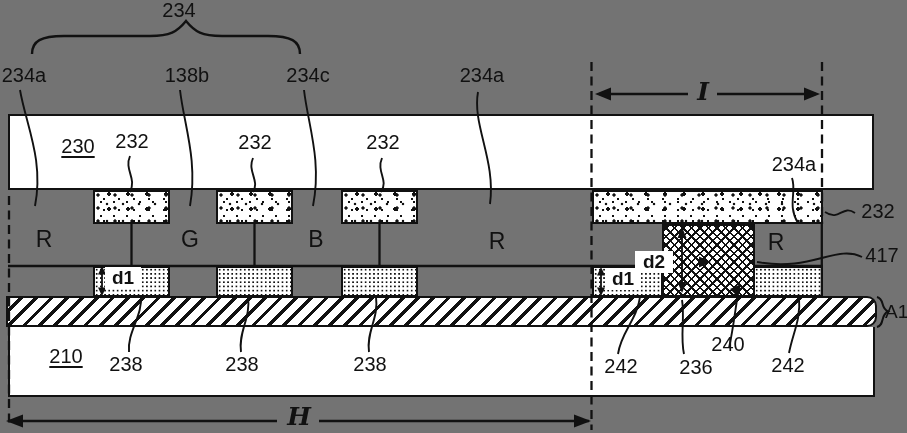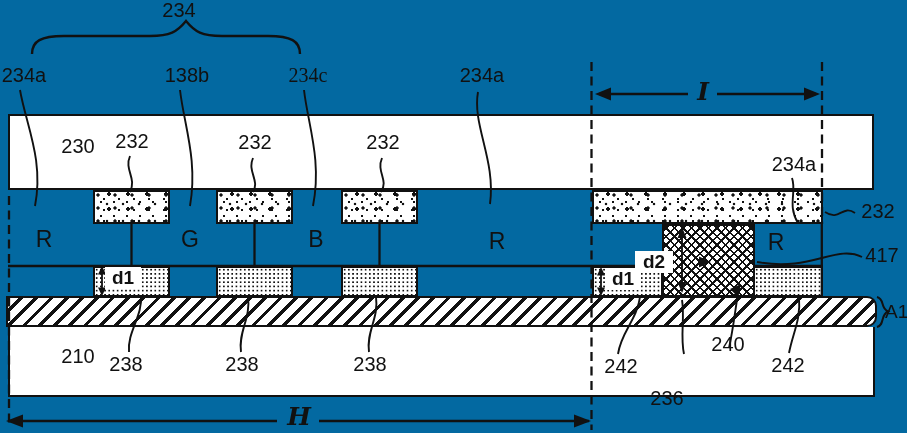--- a/index.html
+++ b/index.html
@@ -1,19 +1,19 @@
 <!DOCTYPE html>
 <html><head>
 <meta charset="utf-8">
 <style>
   html,body{margin:0;padding:0;background:#fff;}
   #fig{
     position:relative;
     width:907px;height:433px;
-    background:#0369a1;
+    background:#737373;
     font-family:"Liberation Sans", sans-serif;
     color:#111;
     overflow:hidden;
   }
   .blk{position:absolute;box-sizing:border-box;border:2.4px solid #111;z-index:1;}
   .noborder-top{border-top:none;}
   .pat-stipple{
     background-color:#fff;
     background-image:
       radial-gradient(circle at 3px 3px, #111 1.5px, transparent 1.7px),
@@ -39,21 +39,21 @@
     background-image:repeating-linear-gradient(135deg, transparent 0 7.5px, #111 7.5px 10.8px);
   }
   svg.overlay{position:absolute;left:0;top:0;z-index:2;}
   .lbl{
     position:absolute;z-index:3;
     font-size:20px;line-height:1.05;
     text-align:center;white-space:nowrap;
     color:#111;
   }
   .lbl.big{font-size:23px;}
-  .lbl.ul{text-decoration-thickness:2px;text-underline-offset:3px;}
+  .lbl.ul{text-decoration:underline;text-decoration-thickness:2px;text-underline-offset:3px;}
   .lbl.boxed{background:#fff;font-weight:bold;font-size:19px;padding:1px 2px;}
   .lbl.dim{font-family:"DejaVu Serif","Liberation Serif",serif;font-style:italic;font-weight:bold;font-size:25px;}
   .lbl.small{font-size:19px;}
 </style>
 </head>
 <body>
 
 <div id="fig">
 
   <div class="blk" style="left:8px;top:114px;width:866px;height:76px;background:#fff;"></div>
@@ -143,47 +143,47 @@
       <path d="M 684,354 C 680,336 685,318 682,300"></path>
       <path d="M 729,348 C 733,330 735,312 738,293"></path>
       <path d="M 789,353 C 793,332 801,320 799,297"></path>
     </g>
     <polygon points="741,284 730,289 738,297" fill="#111" stroke="none"></polygon>
   </svg>
 
   <div class="lbl" style="left:149px;top:0px;width:60px;">234</div>
   <div class="lbl" style="left:0px;top:65px;width:48px;">234a</div>
   <div class="lbl" style="left:162px;top:65px;width:50px;">138b</div>
-  <div class="lbl" style="left:283px;top:65px;width:50px;font-family:Liberation Serif, serif;">234c</div>
+  <div class="lbl" style="left:283px;top:65px;width:50px;">234c</div>
   <div class="lbl" style="left:457px;top:65px;width:50px;">234a</div>
   <div class="lbl ul" style="left:56px;top:136px;width:44px;">230</div>
   <div class="lbl" style="left:110px;top:131px;width:44px;">232</div>
   <div class="lbl" style="left:233px;top:132px;width:44px;">232</div>
   <div class="lbl" style="left:361px;top:132px;width:44px;">232</div>
   <div class="lbl" style="left:768px;top:154px;width:52px;">234a</div>
   <div class="lbl" style="left:856px;top:201px;width:44px;">232</div>
   <div class="lbl" style="left:860px;top:245px;width:44px;">417</div>
 
   <div class="lbl big" style="left:32px;top:227px;width:24px;">R</div>
   <div class="lbl big" style="left:178px;top:227px;width:24px;">G</div>
   <div class="lbl big" style="left:304px;top:227px;width:24px;">B</div>
   <div class="lbl big" style="left:485px;top:229px;width:24px;">R</div>
   <div class="lbl big" style="left:764px;top:230px;width:24px;">R</div>
 
   <div class="lbl boxed" style="left:105px;top:267px;width:32px;">d1</div>
   <div class="lbl boxed" style="left:605px;top:268px;width:32px;">d1</div>
   <div class="lbl boxed" style="left:635px;top:251px;width:34px;">d2</div>
 
   <div class="lbl small" style="left:885px;top:302px;width:26px;text-align:left;">A1</div>
-  <div class="lbl ul" style="left:43px;top:346px;width:46px;margin-left:12px;">210</div>
+  <div class="lbl ul" style="left:43px;top:346px;width:46px;">210</div>
 
   <div class="lbl" style="left:106px;top:354px;width:40px;">238</div>
   <div class="lbl" style="left:222px;top:354px;width:40px;">238</div>
   <div class="lbl" style="left:350px;top:354px;width:40px;">238</div>
   <div class="lbl" style="left:601px;top:356px;width:40px;">242</div>
-  <div class="lbl" style="left:647px;top:357px;width:40px;margin-top:31px;">236</div>
+  <div class="lbl" style="left:676px;top:357px;width:40px;">236</div>
   <div class="lbl" style="left:708px;top:334px;width:40px;">240</div>
   <div class="lbl" style="left:768px;top:355px;width:40px;">242</div>
 
   <div class="lbl dim" style="left:278px;top:404px;width:42px;">H</div>
   <div class="lbl dim" style="left:688px;top:79px;width:30px;">I</div>
 
 </div>
 
 </body></html>

